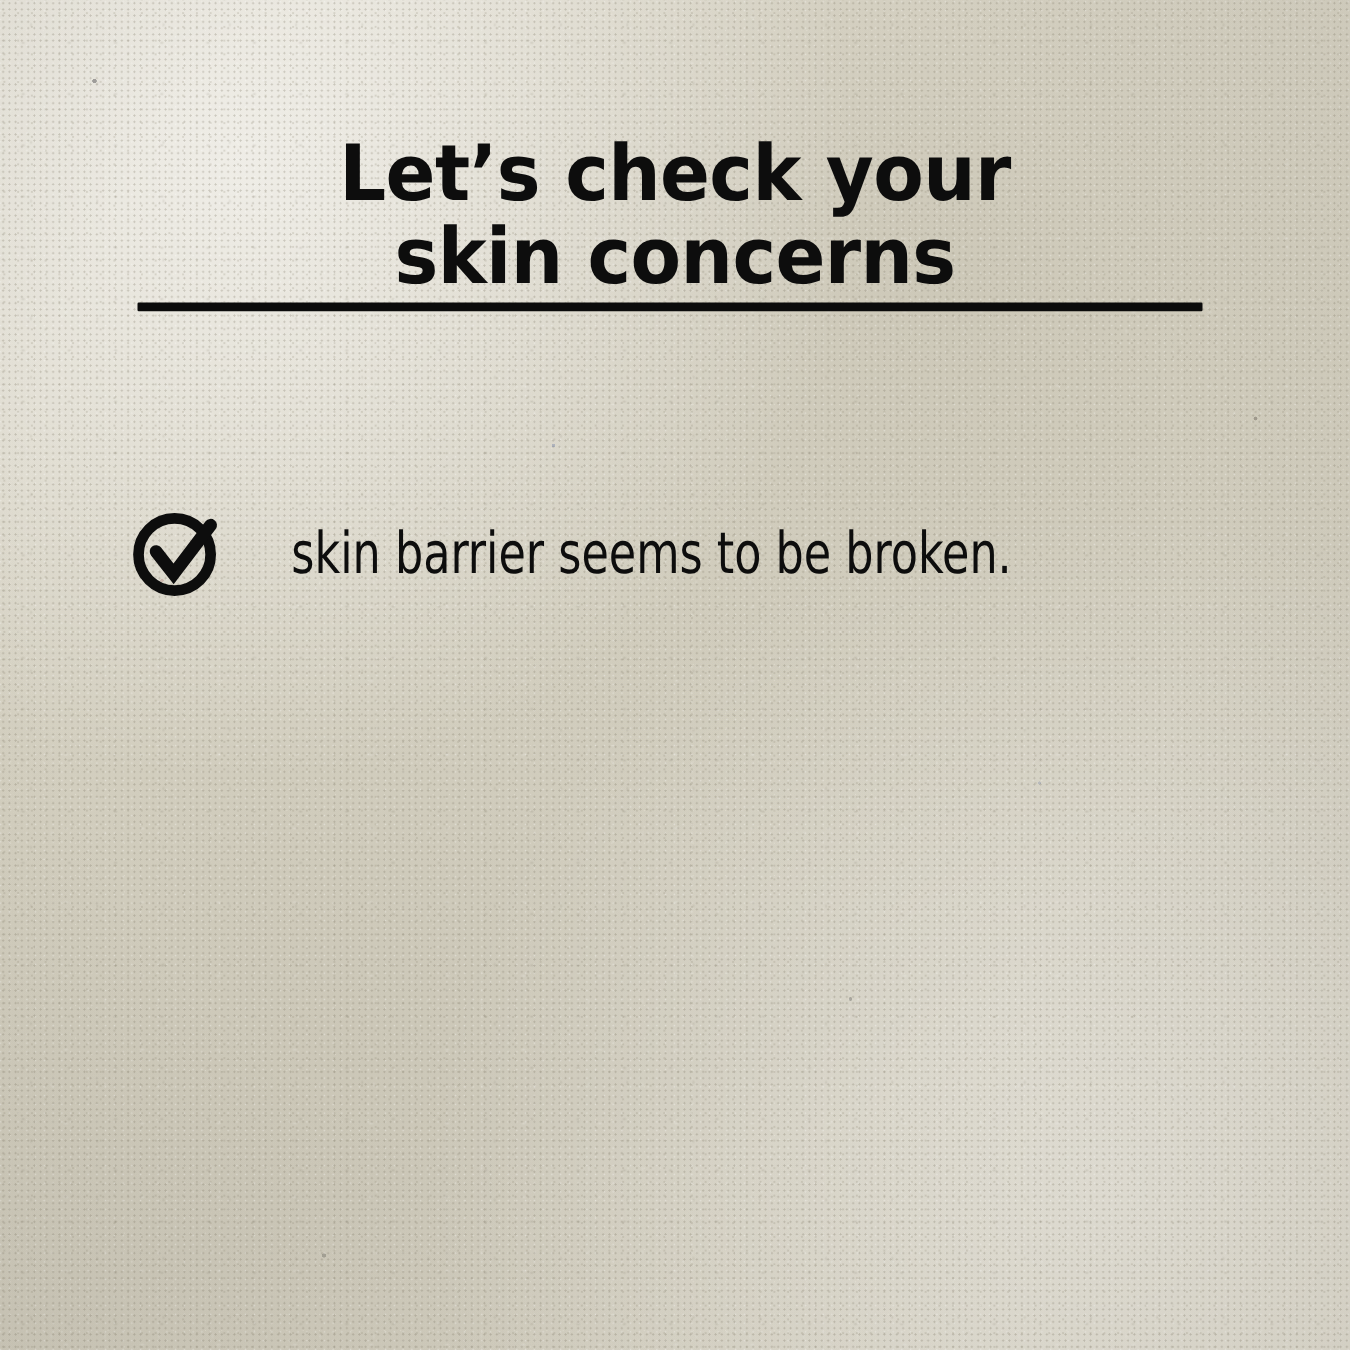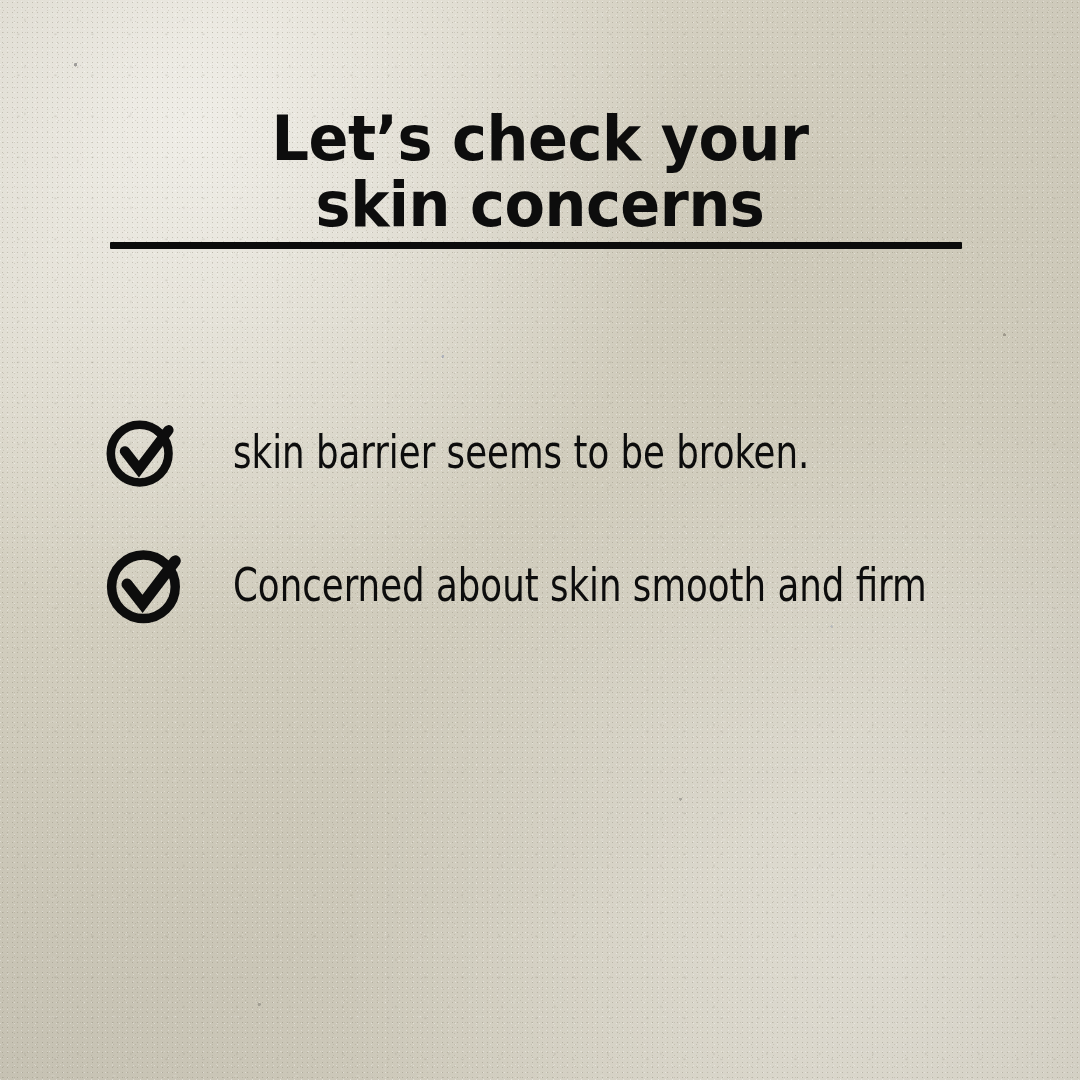--- a/index.html
+++ b/index.html
@@ -126,21 +126,21 @@
     top: 242px;
     width: 852px;
     height: 7px;
     background: #0b0b0b;
     border-radius: 1px;
   }
 
   .concerns {
     position: absolute;
     left: 0;
-    top: 402px;
+    top: 392px;
     width: 1080px;
   }
 
   .concern-row {
     position: relative;
     display: flex;
     align-items: center;
     height: 100px;
     margin-bottom: 33px;
   }
@@ -193,26 +193,17 @@
         <span class="concern-icon">
           <svg width="78" height="78" viewBox="0 0 100 100" aria-hidden="true">
             <circle cx="47" cy="52" r="37" fill="none" stroke="#0d0d0d" stroke-width="11"></circle>
             <path d="M 28 49 L 46 72 L 84 22" fill="none" stroke="#0d0d0d" stroke-width="13" stroke-linecap="round" stroke-linejoin="miter"></path>
           </svg>
         </span>
         <span class="concern-text">skin barrier seems to be broken.</span>
       </div>
 
 
-      <div class="concern-row">
-        <span class="concern-icon">
-          <svg width="86" height="86" viewBox="0 0 100 100" aria-hidden="true">
-            <circle cx="47" cy="52" r="37" fill="none" stroke="#0d0d0d" stroke-width="11"></circle>
-            <path d="M 28 49 L 46 72 L 84 22" fill="none" stroke="#0d0d0d" stroke-width="13" stroke-linecap="round" stroke-linejoin="miter"></path>
-          </svg>
-        </span>
-        <span class="concern-text">Concerned about skin smooth and firm</span>
-      </div>
 
     </div>
 
   </div>
 </div>
 
 </body></html>

